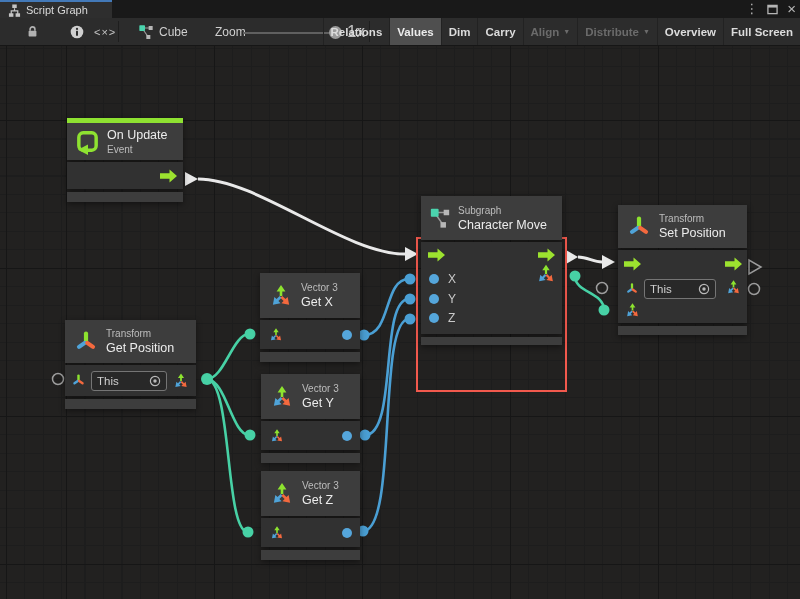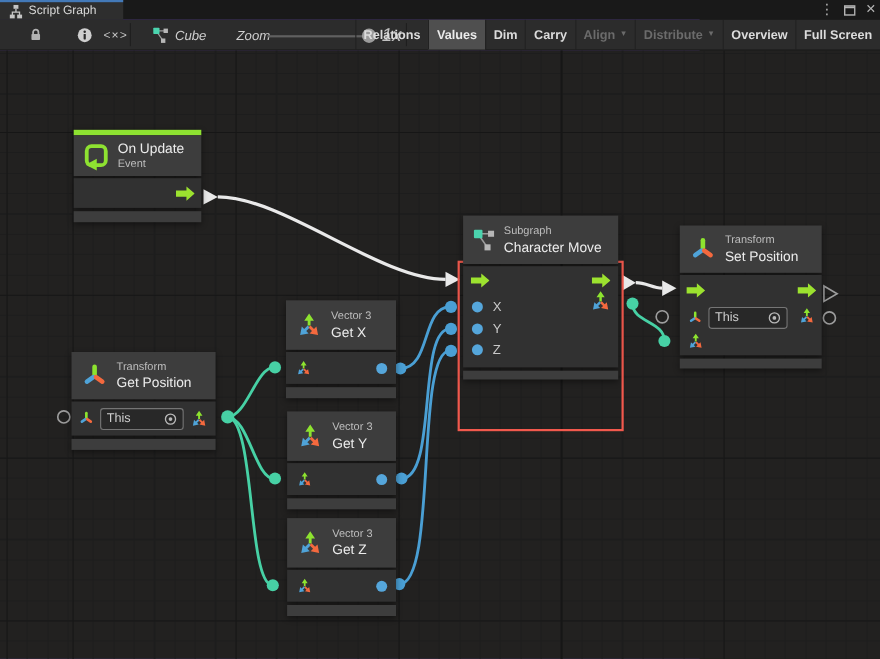--- a/index.html
+++ b/index.html
@@ -1,33 +1,33 @@
 <!DOCTYPE html>
 <html><head>
 <meta charset="utf-8">
 <style>
   * { box-sizing: border-box; margin: 0; padding: 0; }
   html,body { width:800px; height:599px; }
   body { font-family:"Liberation Sans", sans-serif; background:#222; overflow:hidden; }
-  .window { position:relative; width:636px; height:599px; background:#8b5cf6; }
+  .window { position:relative; width:636px; height:599px; background:#fca5a5; }
 
   
   .titlebar { position:absolute; left:0; top:0; width:800px; height:18px; background:#191919; }
   .tab { position:absolute; left:0; top:0; width:112px; height:18px; background:#2e2e2e;
          border-top:2px solid #4379b8; display:flex; align-items:center; gap:5px; padding:0 8px; }
   .tab-label { font-size:11px; color:#d9d9d9; white-space:nowrap; }
   .win-controls { position:absolute; right:4px; top:0; height:18px; display:flex; align-items:center; gap:9px; }
   .win-btn { color:#b5b5b5; font-size:13px; line-height:18px; cursor:default; display:flex; align-items:center; }
 
   
   .toolbar { position:absolute; left:0; top:18px; width:800px; height:28px; background:#2c2c2c;
              border-bottom:1px solid #161616; }
   .t-abs { position:absolute; top:0; height:27px; display:flex; align-items:center; }
   .t-divider { position:absolute; top:3px; width:1px; height:21px; background:#1e1e1e; }
-  .t-label { font-size:12px; color:#cfcfcf; white-space:nowrap;font-style:italic; }
+  .t-label { font-size:12px; color:#cfcfcf; white-space:nowrap; }
   .slider-track { position:absolute; left:243px; top:14px; width:96px; height:2px; background:#606060; }
   .slider-handle { position:absolute; left:329px; top:8px; width:13px; height:13px; border-radius:50%; background:#9b9b9b; }
   .t-buttons { position:absolute; right:0; top:0; height:27px; display:flex;font-weight:bold; }
   .tbtn { height:27px; display:flex; align-items:center; padding:0 7px; font-size:11.5px; color:#dcdcdc;
           border-left:1px solid #222222; white-space:nowrap; }
   .tbtn.active { background:#4f4f4f; color:#ececec; }
   .tbtn.disabled { color:#6b6b6b; }
   .tbtn .caret { font-size:7px; margin-left:4px; color:#6b6b6b; }
   .code-glyph { font-size:11px; color:#c6c6c6; letter-spacing:1px; }
 

